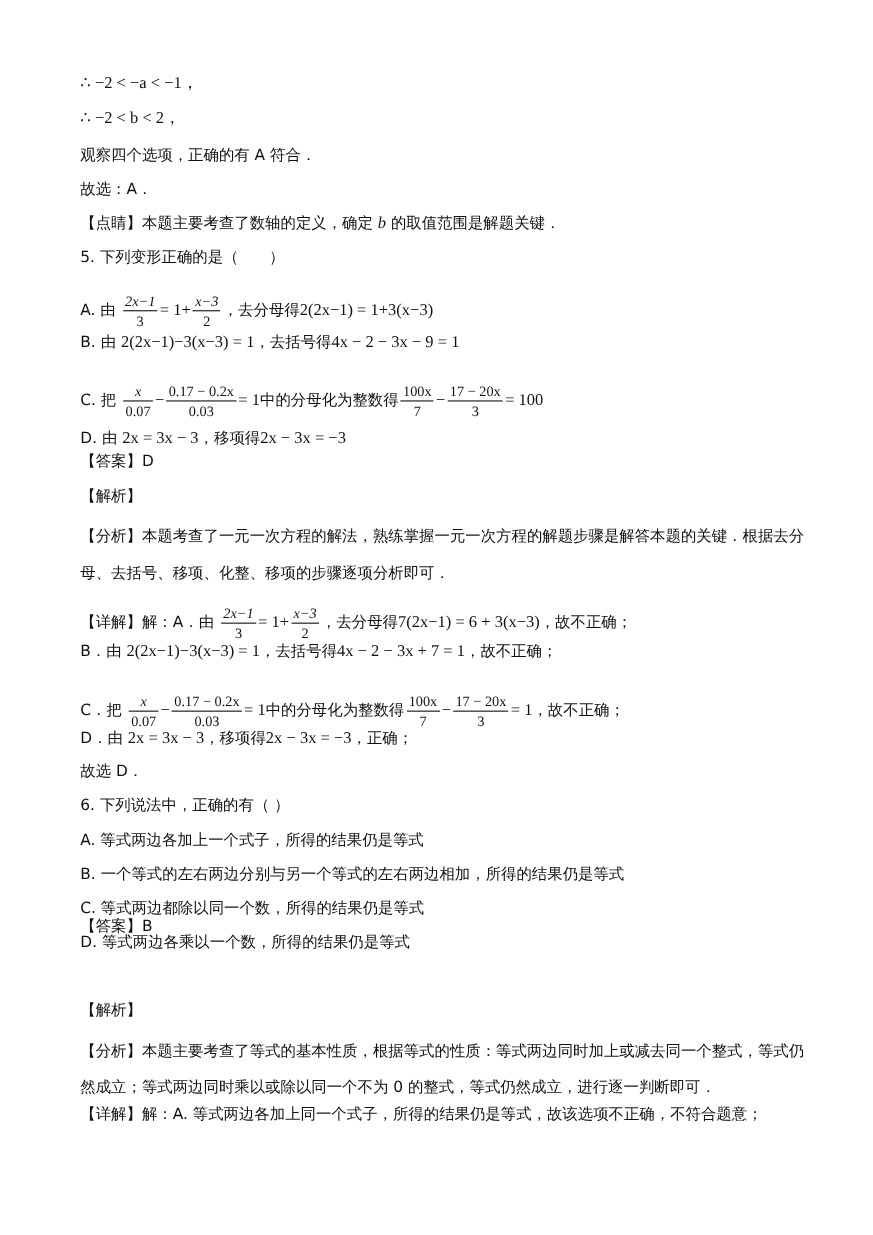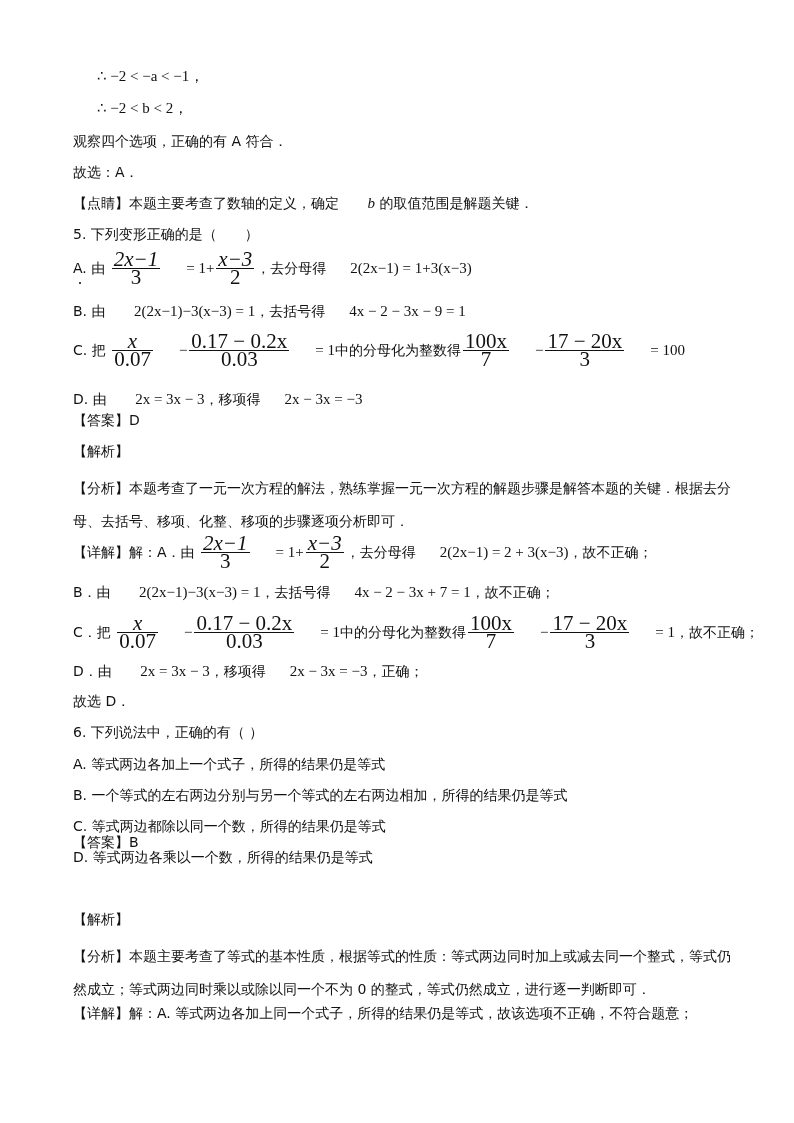--- a/index.html
+++ b/index.html
@@ -1,23 +1,23 @@
 <!DOCTYPE html>
 <html><head>
   <meta charset="utf-8">
   <style>
     html, body { margin: 0; padding: 0; background: #ffffff; }
     body { width: 794px; height: 1123px; position: relative; overflow: hidden;
            font-family: "DejaVu Sans", "Liberation Sans", sans-serif; color: #111; }
     .line { position: absolute; left: 73px; font-size: 14px; line-height: 20px; white-space: nowrap; }
     .line.wide { right: 60px; white-space: normal; }
-    .m { font-family: "Liberation Serif", "DejaVu Serif", serif; font-size: 15px; margin-left: 24px; }
+    .m { font-family: "Liberation Serif", "DejaVu Serif", serif; font-size: 15px; }
     .i { font-style: italic; }
-    .frac { display: inline-block; vertical-align: middle; text-align: center; margin: 0 2px;
-            font-family: "Liberation Serif", "DejaVu Serif", serif; font-size: 21px; line-height: 17px; }
+    .frac { display: inline-block; vertical-align: middle; text-align: center; margin: 14px 2px;
+            font-family: "Liberation Serif", "DejaVu Serif", serif; font-size: 13px; line-height: 17px; }
     .frac .num { display: block; border-bottom: 1px solid #111; padding: 0 2px; }
     .frac .den { display: block; padding: 0 2px; }
     .tag { letter-spacing: 0; text-align: center; }
     .dot-mark { position: absolute; left: 79px; top: 282px; width: 2px; height: 2px; background: #444; }
   </style>
 </head>
 <body>
 
 <div class="line m" style="top:66px">∴ −2 &lt; −a &lt; −1，</div>
 <div class="line m" style="top:98px">∴ −2 &lt; b &lt; 2，</div>
@@ -57,21 +57,21 @@
 <div class="line" style="top:410px">
   <span class="tag">【答案】</span><span>D</span>
 </div>
 <div class="line" style="top:441px">【解析】</div>
 <div class="line wide" style="top:472px; line-height:33px">
   <span class="tag">【分析】</span><span>本题考查了一元一次方程的解法，熟练掌握一元一次方程的解题步骤是解答本题的关键．根据去分母、去括号、移项、化整、移项的步骤逐项分析即可．</span>
 </div>
 
 <div class="line" style="top:535px">
   <span class="tag">【详解】</span><span>解：A．由</span>
-  <span class="frac"><span class="num i">2x−1</span><span class="den">3</span></span><span class="m">= 1+</span><span class="frac"><span class="num i">x−3</span><span class="den">2</span></span><span>，去分母得</span><span class="m">2(2x−1) = 2 + 3(x−3)</span><span>，故不正确；</span>
+  <span class="frac"><span class="num i">2x−1</span><span class="den">3</span></span><span class="m">= 1+</span><span class="frac"><span class="num i">x−3</span><span class="den">2</span></span><span>，去分母得</span><span class="m">7(2x−1) = 6 + 3(x−3)</span><span>，故不正确；</span>
 </div>
 
 <div class="line" style="top:582px">
   <span>B．由</span>
   <span class="m">2(2x−1)−3(x−3) = 1</span><span>，去括号得</span><span class="m">4x − 2 − 3x + 7 = 1</span><span>，故不正确；</span>
 </div>
 
 <div class="line" style="top:615px">
   <span>C．把</span>
   <span class="frac"><span class="num i">x</span><span class="den">0.07</span></span><span class="m">−</span><span class="frac"><span class="num">0.17 − 0.2x</span><span class="den">0.03</span></span><span class="m">= 1</span><span>中的分母化为整数得</span><span class="frac"><span class="num">100x</span><span class="den">7</span></span><span class="m">−</span><span class="frac"><span class="num">17 − 20x</span><span class="den">3</span></span><span class="m">= 1</span><span>，故不正确；</span>

